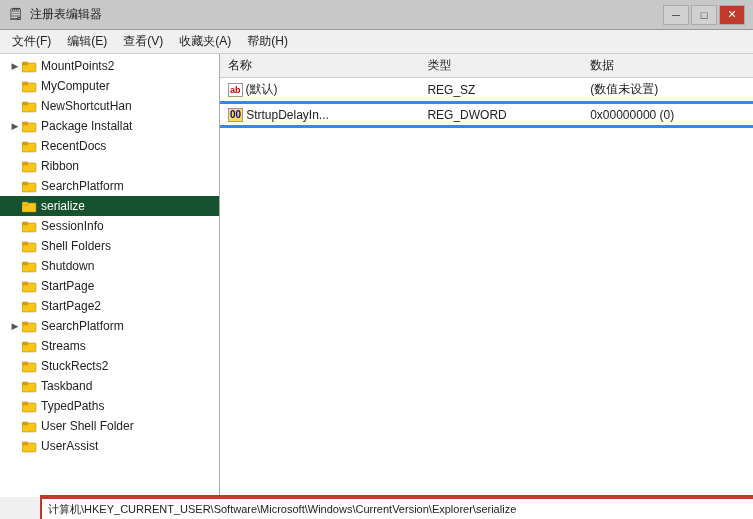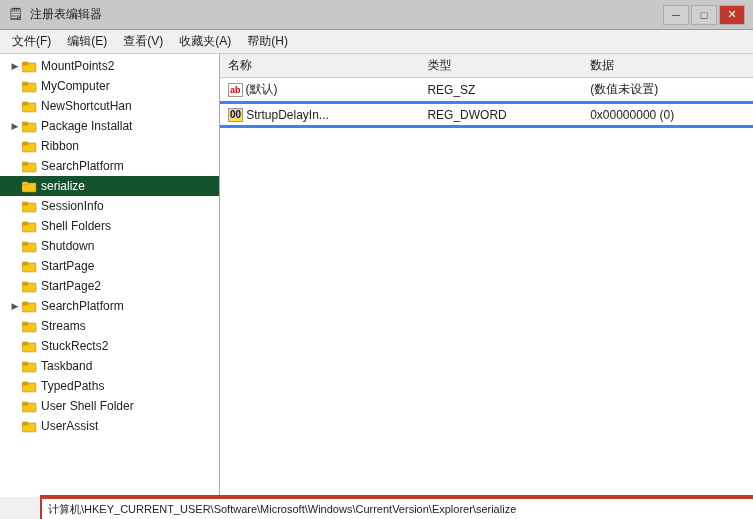--- a/index.html
+++ b/index.html
@@ -272,20 +272,30 @@
         </div>
         <div class="tree-item">
           <span class="tree-expand">▶</span>
           <span class="folder-icon">
             <svg class="folder-svg" viewBox="0 0 15 13" fill="none" xmlns="http://www.w3.org/2000/svg">
     <rect x="0" y="3" width="14" height="9" rx="1" fill="#f5c518" stroke="#b8860b" stroke-width="0.5"></rect>
     <rect x="0" y="2" width="6" height="3" rx="1" fill="#e8a000" stroke="#b8860b" stroke-width="0.5"></rect>
   </svg>
           </span>
           <span>Package Installat</span>
+        </div>
+        <div class="tree-item">
+          <span class="tree-expand"></span>
+          <span class="folder-icon">
+            <svg class="folder-svg" viewBox="0 0 15 13" fill="none" xmlns="http://www.w3.org/2000/svg">
+    <rect x="0" y="3" width="14" height="9" rx="1" fill="#f5c518" stroke="#b8860b" stroke-width="0.5"></rect>
+    <rect x="0" y="2" width="6" height="3" rx="1" fill="#e8a000" stroke="#b8860b" stroke-width="0.5"></rect>
+  </svg>
+          </span>
+          <span>RecentDocs</span>
         </div>
         <div class="tree-item">
           <span class="tree-expand"></span>
           <span class="folder-icon">
             <svg class="folder-svg" viewBox="0 0 15 13" fill="none" xmlns="http://www.w3.org/2000/svg">
     <rect x="0" y="3" width="14" height="9" rx="1" fill="#f5c518" stroke="#b8860b" stroke-width="0.5"></rect>
     <rect x="0" y="2" width="6" height="3" rx="1" fill="#e8a000" stroke="#b8860b" stroke-width="0.5"></rect>
   </svg>
           </span>
           <span>Ribbon</span>

